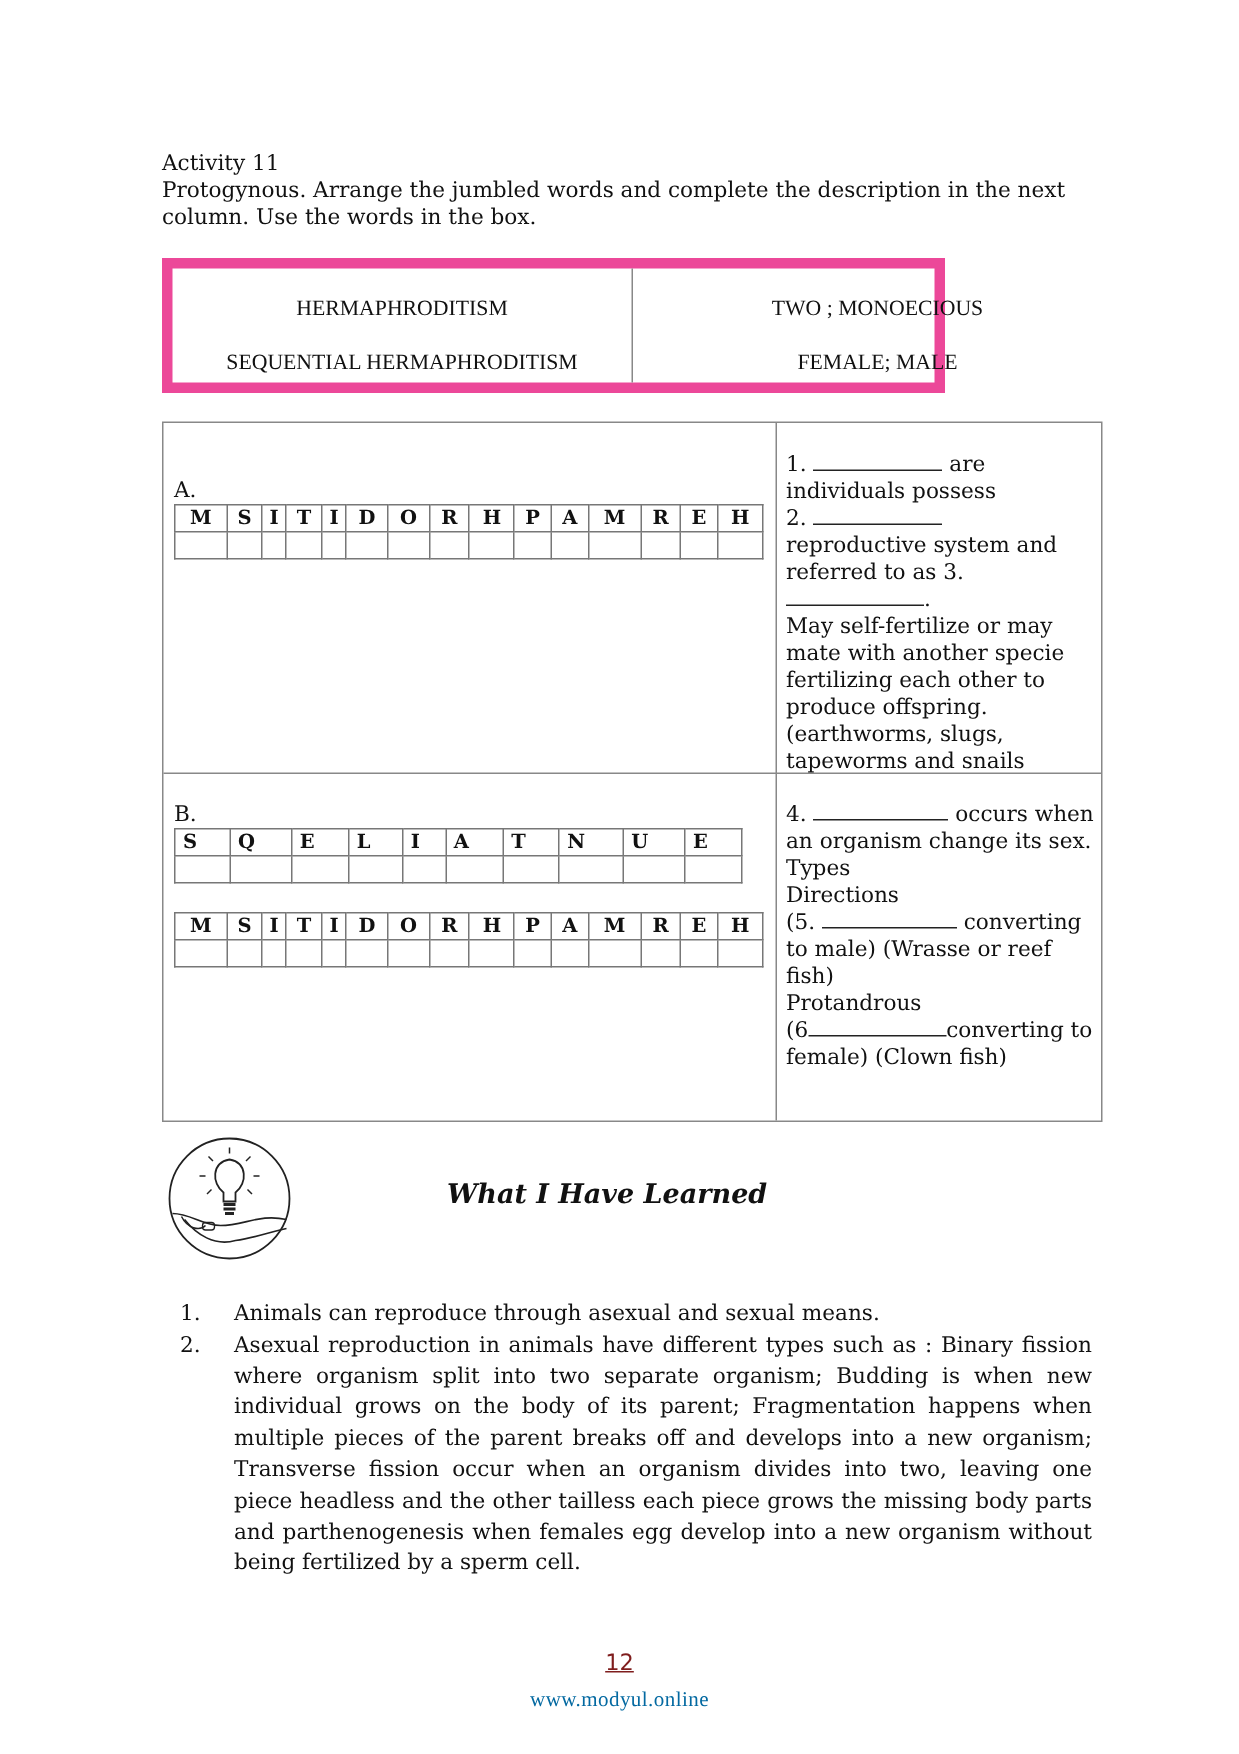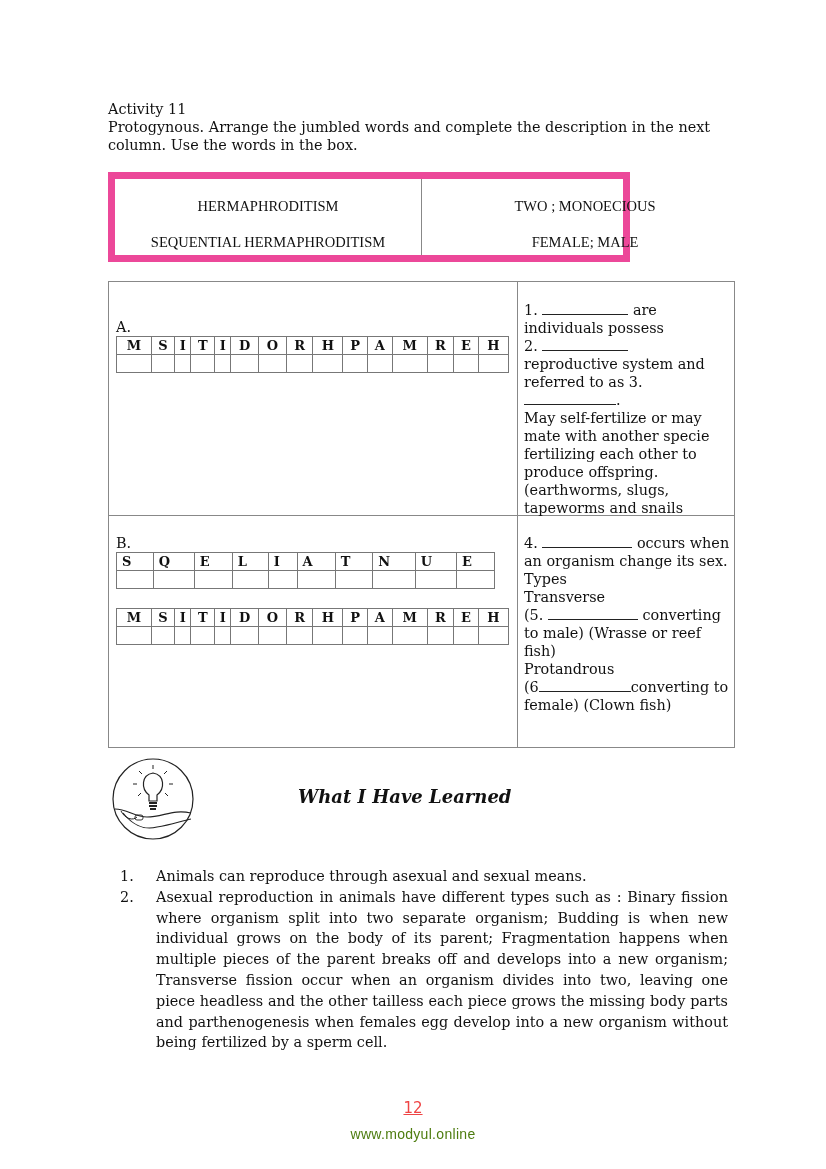--- a/index.html
+++ b/index.html
@@ -37,22 +37,22 @@
   .grid10 td { text-align: left; padding-left: 5px; }
 
   
   .icon-wrap { left: 111px; top: 757px; width: 84px; height: 84px; }
   .learned-title { left: 298px; top: 786px; font-family: "DejaVu Serif", serif; font-style: italic; font-weight: bold; font-size: 18px; }
 
   .learned-list { left: 120px; top: 866px; width: 608px; font-size: 14.4px; line-height: 20.8px; }
   .learned-list .item { position: relative; padding-left: 36px; text-align: justify; }
   .learned-list .num { position: absolute; left: 0; top: 0; }
 
-  .page-number { left: 0; width: 826px; top: 1099px; text-align: center; font-family: "DejaVu Sans", sans-serif; font-size: 15px; color: #ef4444; text-decoration: underline; }
-  .watermark { left: 0; width: 826px; top: 1126px; text-align: center; font-family: Liberation Sans, sans-serif; font-size: 14px; color: #4d7c0f; letter-spacing: 0.3px; }
+  .page-number { left: 0; width: 826px; top: 1099px; text-align: center; font-family: "DejaVu Sans", sans-serif; font-size: 15px; color: #7f1d1d; text-decoration: underline; }
+  .watermark { left: 0; width: 826px; top: 1126px; text-align: center; font-family: Liberation Serif, serif; font-size: 14px; color: #0369a1; letter-spacing: 0.3px; }
 </style>
 </head>
 <body>
 
 <div class="abs p activity-title">Activity 11</div>
 <div class="abs p directions">Protogynous. Arrange the jumbled words and complete the description in the next column.  Use the words in the box.</div>
 
 <div class="abs wordbox">
   <div class="col c1">
     <div class="w1">HERMAPHRODITISM</div>
@@ -185,21 +185,21 @@
           <td></td>
         </tr>
   </tbody>
     </table>
 
   <div class="desc descB">
     <span>4.</span>
     <span class="blank" style="width:90px;"></span>
     <span>occurs when an organism change its sex.</span><br>
     <span>Types</span><br>
-    <span>Transverse</span><br>
+    <span>Directions</span><br>
     <span>(5.</span>
     <span class="blank" style="width:90px;"></span>
     <span>converting to male) (Wrasse or reef fish)</span><br>
     <span>Protandrous</span><br>
     <span>(6</span><span class="blank" style="width:92px;"></span><span>converting to female) (Clown fish)</span>
   </div>
 </div>
 
 <div class="abs icon-wrap">
   <svg width="84" height="84" viewBox="0 0 84 84">

